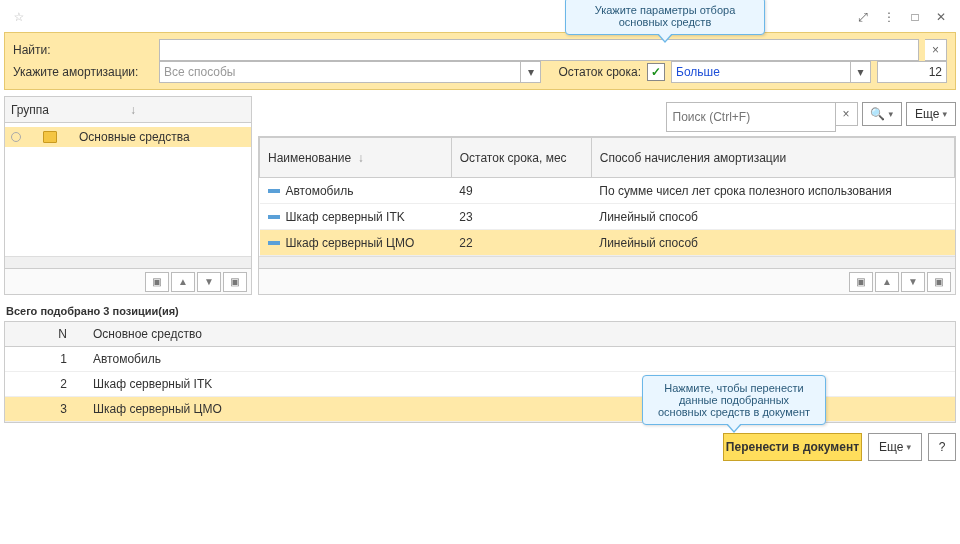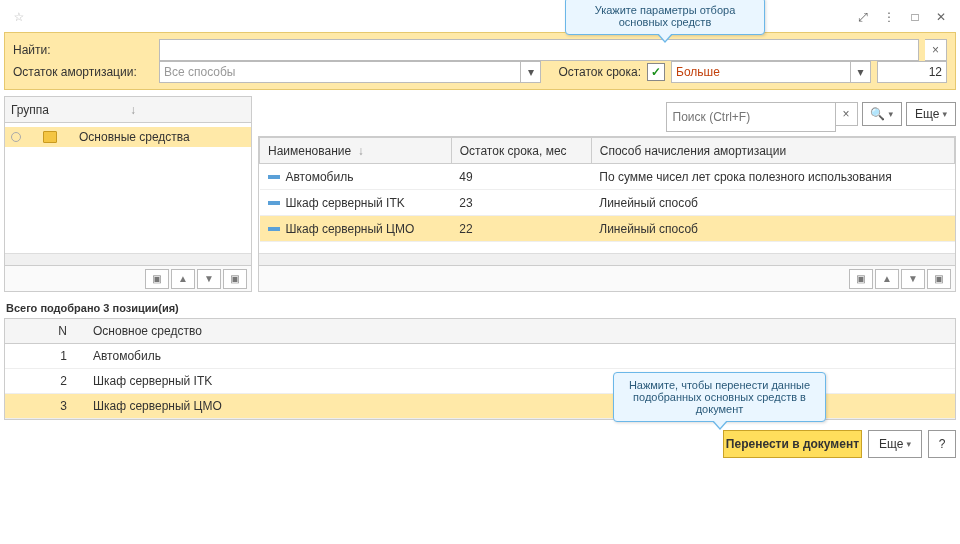--- a/index.html
+++ b/index.html
@@ -10,21 +10,21 @@
 .tb-icons{display:flex;gap:8px;align-items:center}
 .tb-icon{width:18px;height:18px;display:flex;align-items:center;justify-content:center;cursor:pointer;color:#666}
 .star{color:#bbb}
 .filter-bar{background:#ffe9a8;border:1px solid #e6c86e;padding:6px 8px;display:flex;flex-direction:column;margin-top:2px;position:relative}
 .filter-row{display:flex;align-items:center;gap:6px}
 .lbl{min-width:140px}
 .tx{border:1px solid #bbb;background:#fff;height:22px;padding:0 4px;font-size:12px}
 .tx.long{flex:1}
 .clr-btn{border:1px solid #bbb;border-left:none;background:#fff;width:22px;height:22px;display:flex;align-items:center;justify-content:center;cursor:pointer;color:#666}
 .sel{display:flex;flex:1}
-.sel .tx{flex:1;color:#c2410c}
+.sel .tx{flex:1;color:#1d4ed8}
 .sel .dd{border:1px solid #bbb;border-left:none;background:#fff;width:20px;height:22px;display:flex;align-items:center;justify-content:center;cursor:pointer;color:#555}
 .chk{width:18px;height:18px;border:1px solid #888;background:#fff;display:flex;align-items:center;justify-content:center;color:#1a8f1a;font-weight:bold;cursor:pointer}
 .num{width:70px;text-align:right}
 .callout{position:absolute;background:#eaf6ff;border:1px solid #6bb7e8;border-radius:4px;padding:6px 10px;font-size:11px;text-align:center;color:#2a5a7a;box-shadow:1px 1px 3px rgba(0,0,0,0.15);z-index:10}
 .callout::after{content:'';position:absolute;width:0;height:0}
 .callout.top{top:-36px;left:560px;width:200px}
 .callout.top::after{left:50%;bottom:-9px;margin-left:-8px;border-left:8px solid transparent;border-right:8px solid transparent;border-top:9px solid #6bb7e8}
 .callout.top::before{content:'';position:absolute;left:50%;bottom:-7px;margin-left:-7px;border-left:7px solid transparent;border-right:7px solid transparent;border-top:8px solid #eaf6ff;z-index:1}
 .split{display:flex;gap:6px;margin-top:6px}
 .pane{border:1px solid #ccc;display:flex;flex-direction:column}
@@ -40,37 +40,37 @@
 .circ{width:10px;height:10px;border:1px solid #aaa;border-radius:50%}
 .pane-foot{border-top:1px solid #ccc;height:26px;display:flex;align-items:center;justify-content:flex-end;gap:2px;padding:0 4px;background:#fafafa}
 .ft-btn{border:1px solid #bbb;background:#fff;height:20px;min-width:24px;display:flex;align-items:center;justify-content:center;cursor:pointer;color:#777;font-size:10px}
 .right-tools{display:flex;justify-content:flex-end;gap:4px;margin:6px 0 4px 0}
 .srch-wrap{display:flex}
 .srch{border:1px solid #bbb;background:#fff;height:24px;width:170px;padding:14px 6px;color:#999}
 .tool-btn{border:1px solid #999;background:#fff;height:24px;min-width:26px;padding:0 8px;display:flex;align-items:center;justify-content:center;cursor:pointer;gap:3px}
 .tool-btn .dd-sm{font-size:9px;color:#666}
 .mag{color:#2266aa}
 table.grid{width:100%;border-collapse:collapse}
-table.grid th{background:#f5f5f5;border:1px solid #ccc;padding:5px 8px;text-align:left;font-weight:400;height:26px}
+table.grid th{background:#f5f5f5;border:1px solid #ccc;padding:5px 8px;text-align:left;font-weight:400;height:40px}
 table.grid td{border-bottom:1px solid #eee;padding:5px 8px;height:26px}
 table.grid tr.hl td{background:#ffe9a8}
 .item-ic{display:inline-block;width:12px;height:4px;background:#5aa0d8;margin-right:6px;vertical-align:middle}
 .col-num{text-align:left;width:140px}
 .picked-lbl{font-weight:bold;margin:10px 0 4px 2px;font-size:11px}
 .picked-pane{border:1px solid #ccc}
 table.picked{width:100%;border-collapse:collapse}
 table.picked th{background:#f5f5f5;border-bottom:1px solid #ccc;padding:5px 8px;text-align:left;font-weight:400}
 table.picked th.n,table.picked td.n{width:80px;text-align:right;padding-right:18px}
 table.picked td{padding:5px 8px;border-bottom:1px solid #eee}
 table.picked tr.hl td{background:#ffe9a8}
 .bottom-bar{display:flex;justify-content:flex-end;align-items:center;gap:6px;margin-top:10px;position:relative}
 .btn-primary{background:#ffde5c;border:1px solid #c9a227;height:28px;padding:0 2px;font-weight:bold;display:flex;align-items:center;cursor:pointer}
 .btn{border:1px solid #999;background:#fff;height:28px;padding:0 10px;display:flex;align-items:center;cursor:pointer;gap:3px}
 .help{width:28px;justify-content:center}
-.callout.bottom{bottom:36px;right:130px;width:213px}
+.callout.bottom{bottom:36px;right:130px;width:184px}
 .callout.bottom::after{left:50%;bottom:-9px;margin-left:-8px;border-left:8px solid transparent;border-right:8px solid transparent;border-top:9px solid #6bb7e8}
 .callout.bottom::before{content:'';position:absolute;left:50%;bottom:-7px;margin-left:-7px;border-left:7px solid transparent;border-right:7px solid transparent;border-top:8px solid #eaf6ff;z-index:1}
 .scroll-stub{height:12px;background:#f0f0f0;border-top:1px solid #ddd}
 </style>
 </head>
 <body>
 
 <div class="titlebar">
   <span class="tb-icon star">☆</span>
   <div class="titlebar-spacer"></div>
@@ -83,21 +83,21 @@
 </div>
 
 <div class="filter-bar">
   <div class="callout top">Укажите параметры отбора основных средств</div>
   <div class="filter-row">
     <span class="lbl">Найти:</span>
     <input class="tx long" value="" style="">
     <div class="clr-btn">×</div>
   </div>
   <div class="filter-row">
-    <span class="lbl">Остаток амортизации:</span>
+    <span class="lbl">Укажите амортизации:</span>
     <div class="sel" style="flex:1">
       <input class="tx" style="color: rgb(153, 153, 153);" value="Все способы">
       <div class="dd">▾</div>
     </div>
     <span style="margin-left:11px">Остаток срока:</span>
     <div class="chk">✓</div>
     <div class="sel" style="flex:0 0 200px">
       <input class="tx" value="Больше" style="">
       <div class="dd">▾</div>
     </div>

